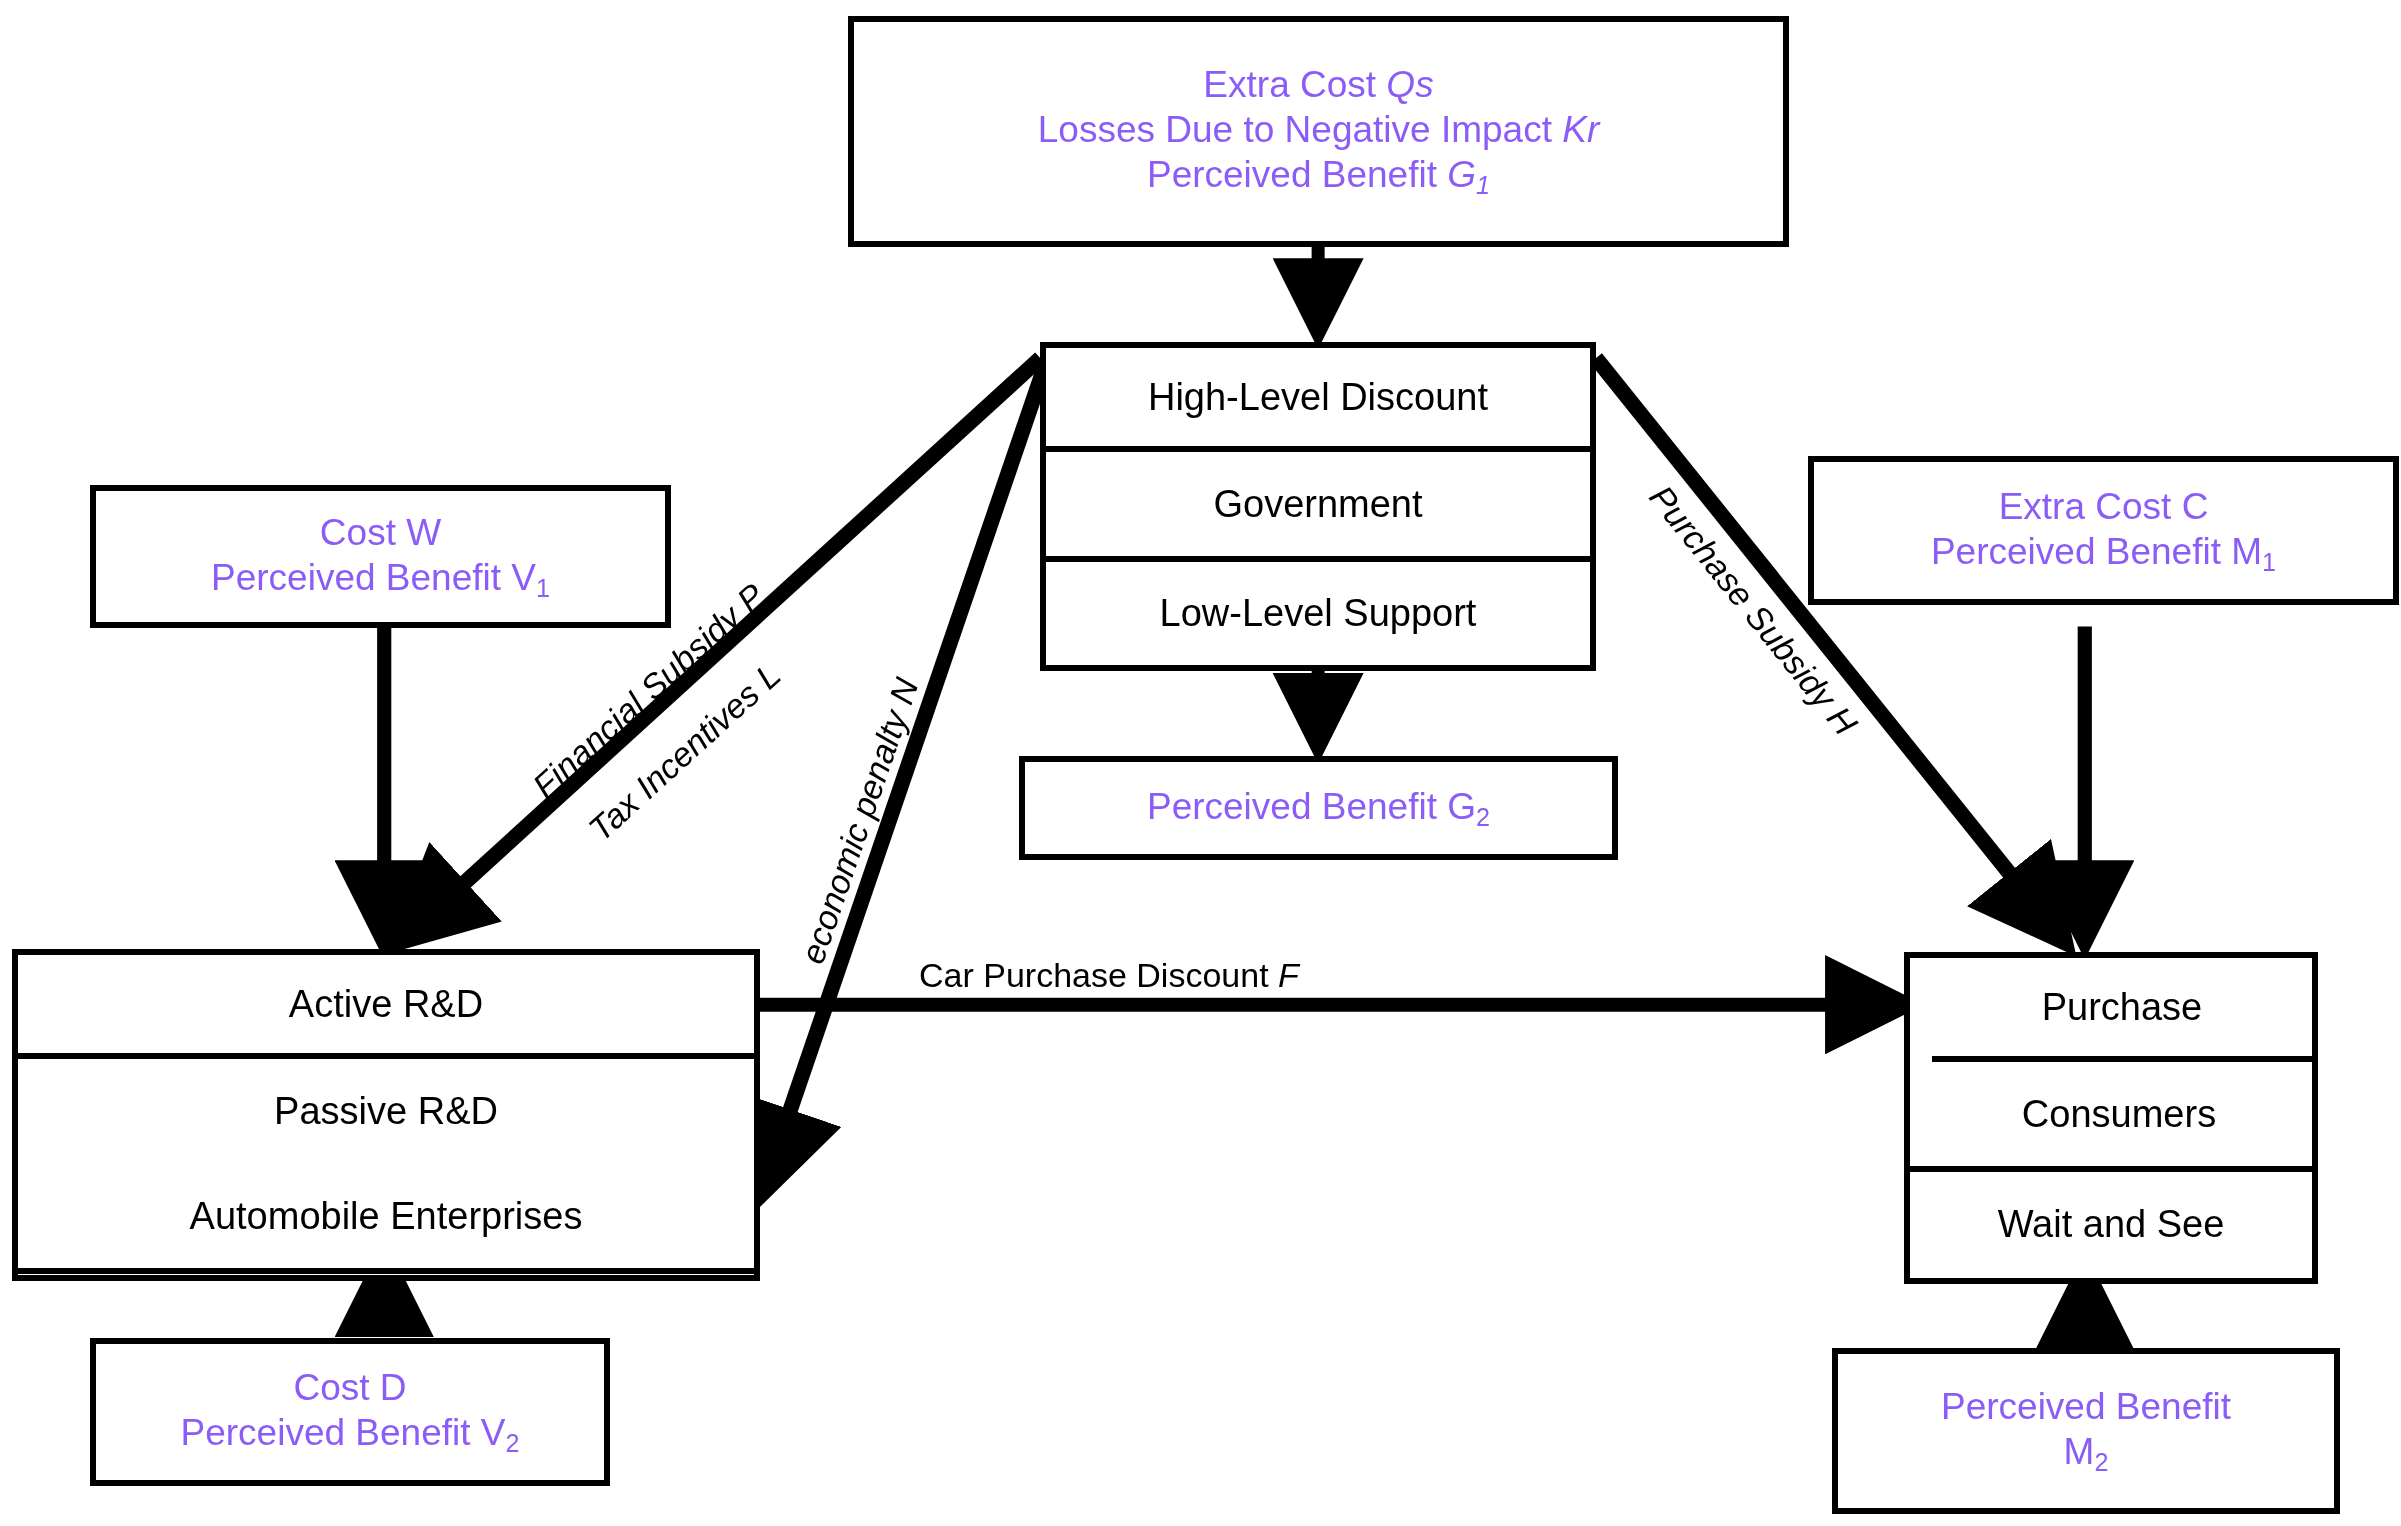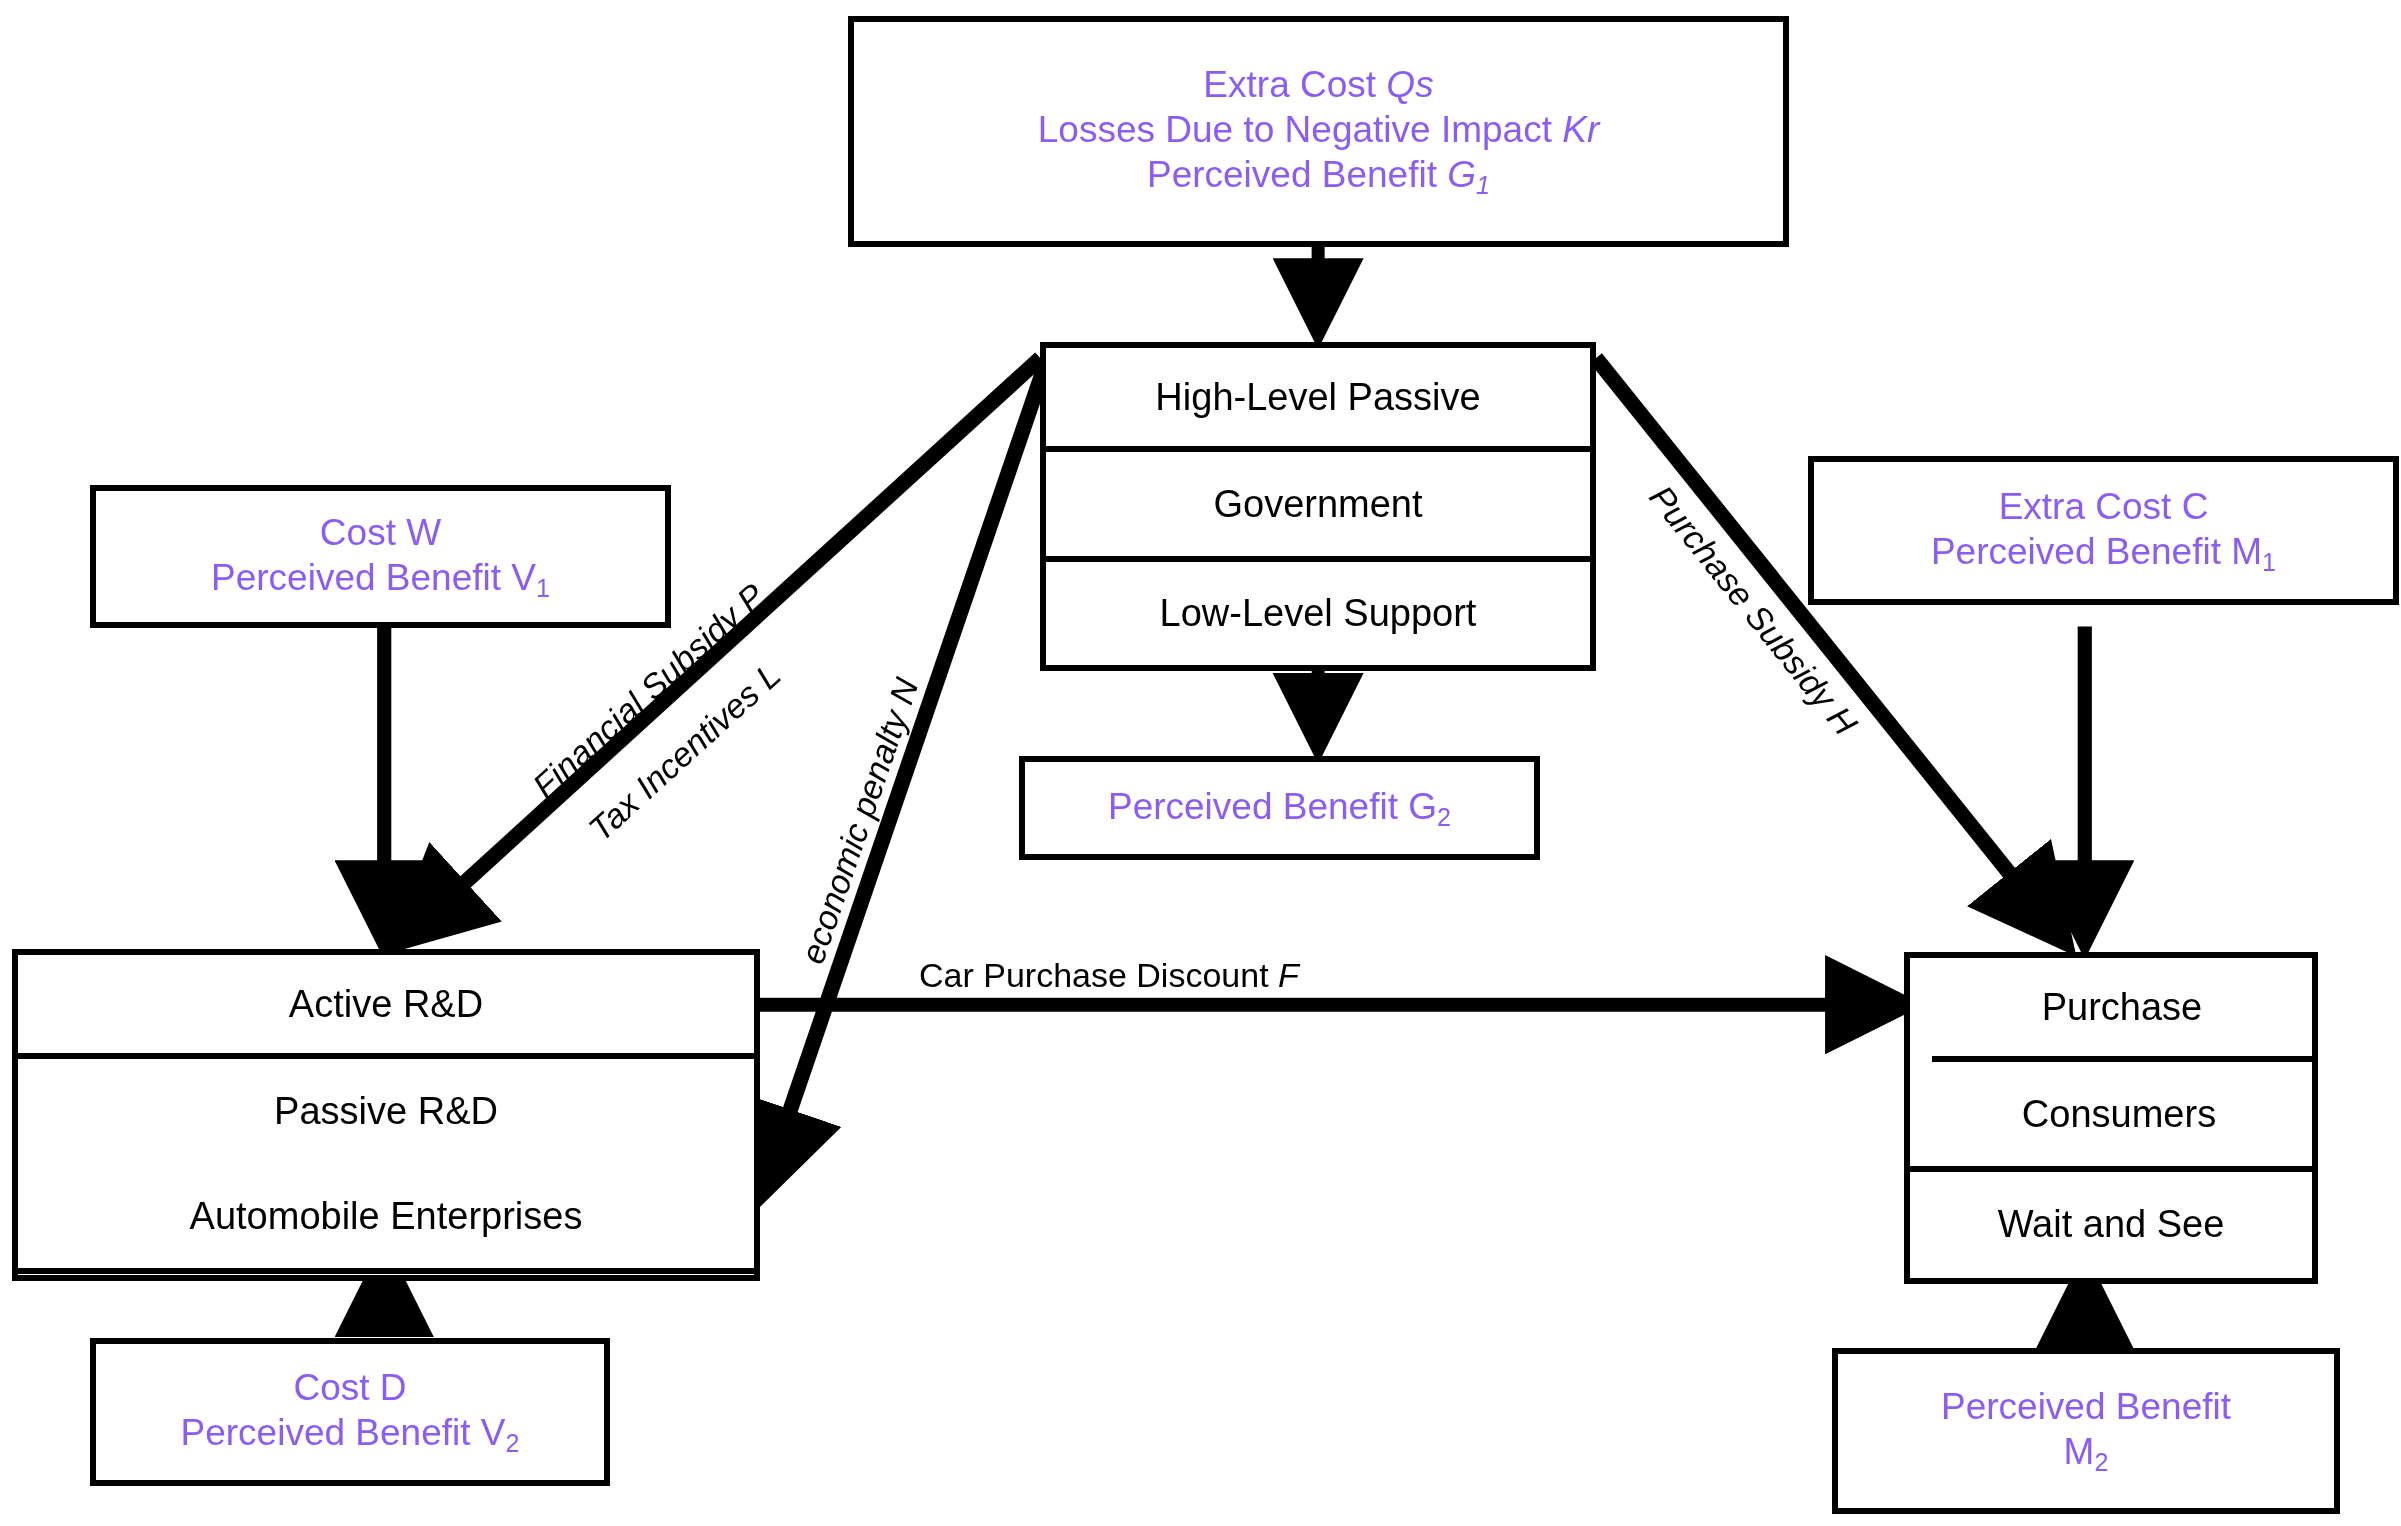--- a/index.html
+++ b/index.html
@@ -126,31 +126,31 @@
     <span class="line">
       <span>Losses Due to Negative Impact </span><span class="ital">Kr</span>
     </span>
     <span class="line">
       <span>Perceived Benefit </span><span class="ital"><span>G</span><sub>1</sub></span>
     </span>
   </div>
 
   <div class="stack t-64" style="left:1040px; top:342px; width:556px; height:329px;">
     <div class="cell divider-below" style="height:104px;">
-      <span>High-Level Passive</span>
+      <span>High-Level Discount</span>
     </div>
     <div class="cell divider-below" style="height:110px;">
       <span>Government</span>
     </div>
     <div class="cell" style="height:102px;">
       <span>Low-Level Support</span>
     </div>
   </div>
 
-  <div class="box t-62" style="left:1019px; top:756px; width:521px; height:104px;">
+  <div class="box t-62" style="left:1019px; top:756px; width:599px; height:104px;">
     <span class="line">
       <span>Perceived Benefit </span><span><span>G</span><sub>2</sub></span>
     </span>
   </div>
 
   <div class="box t-62" style="left:90px; top:485px; width:581px; height:143px;">
     <span class="line">Cost W</span>
     <span class="line">
       <span>Perceived Benefit </span><span><span>V</span><sub>1</sub></span>
     </span>

